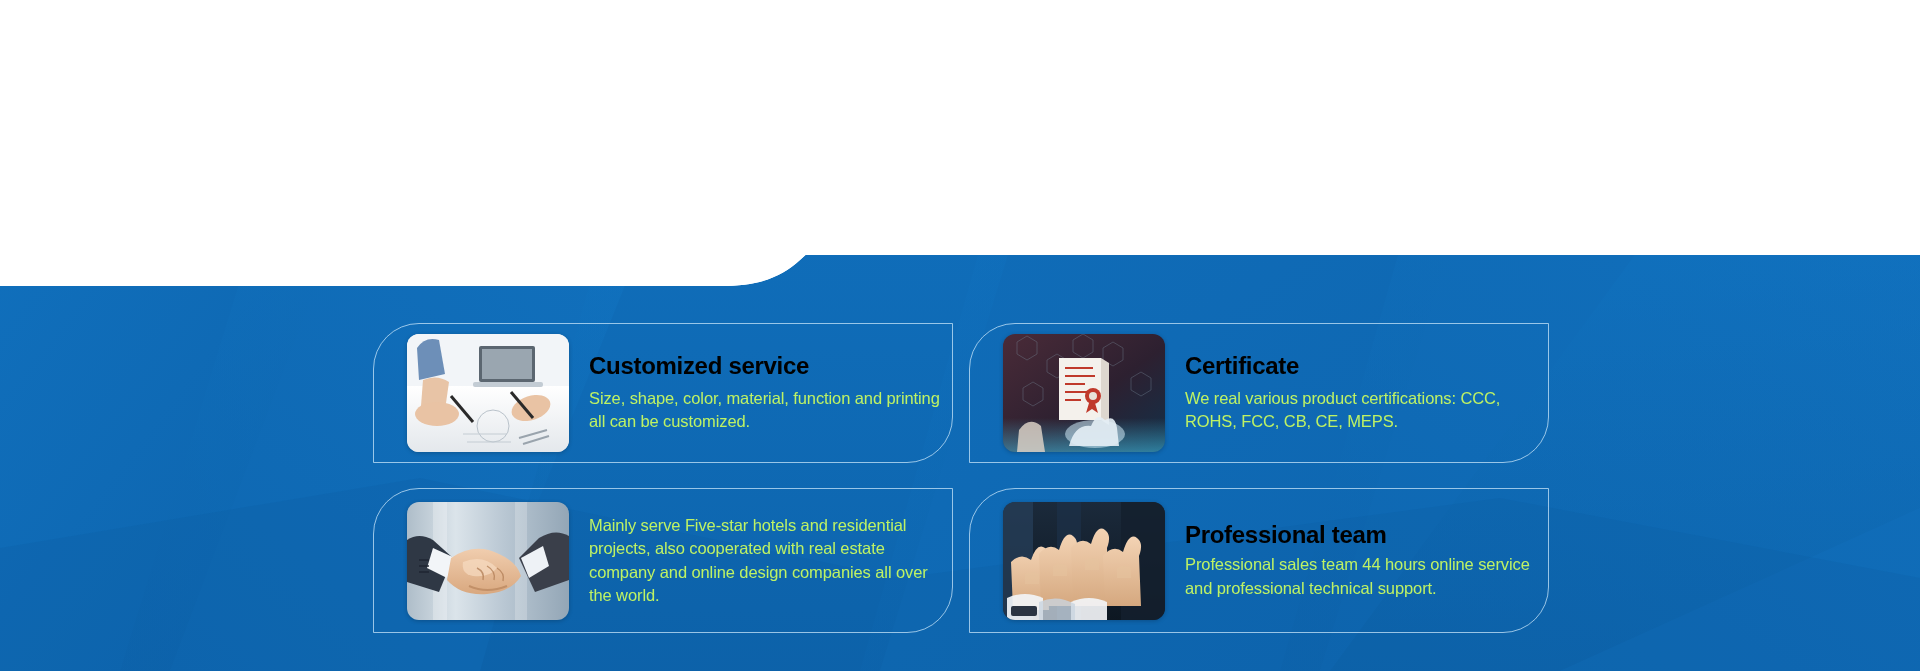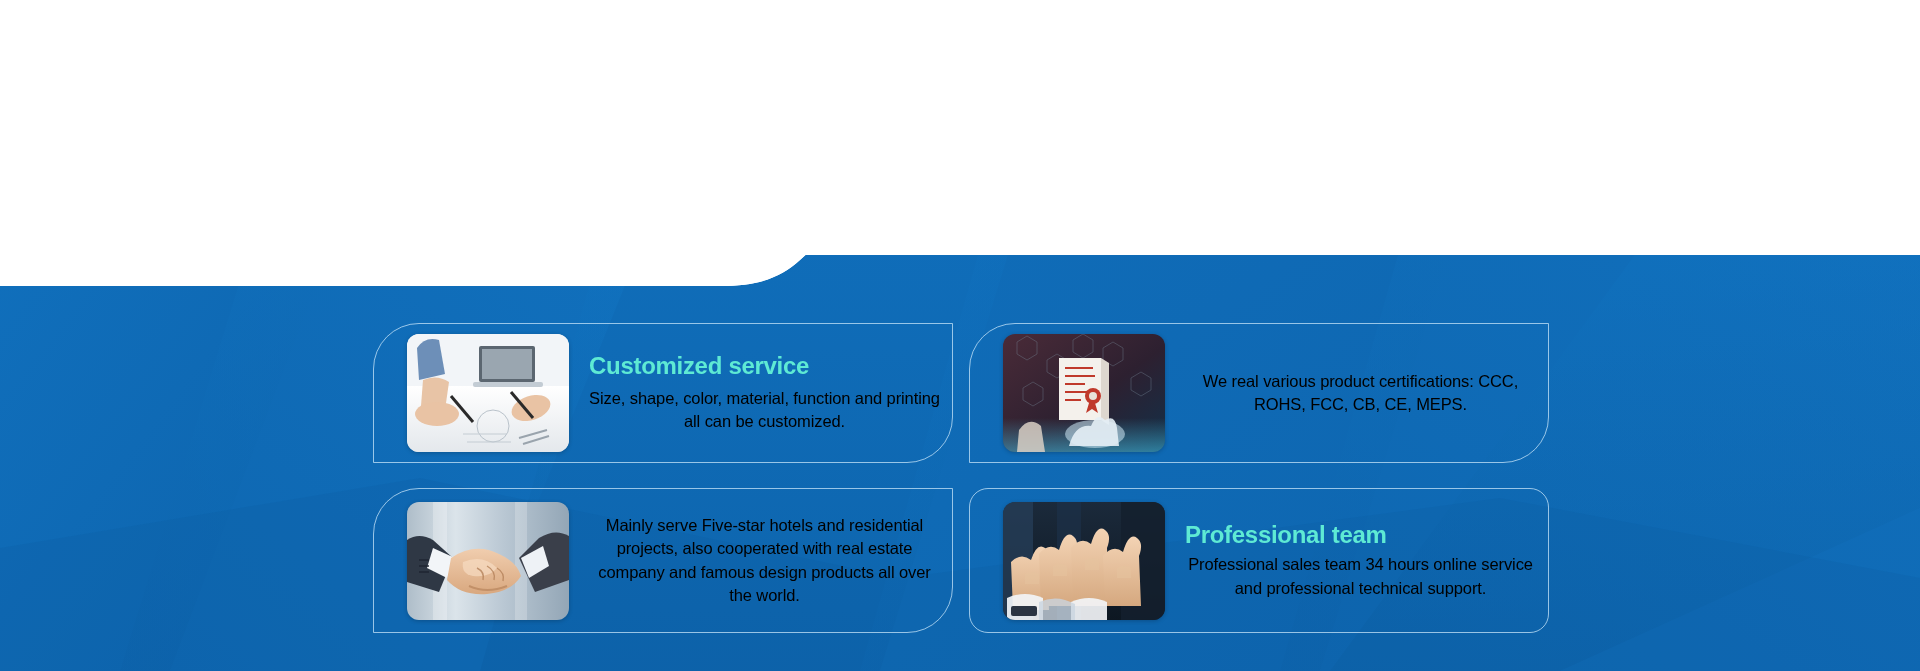--- a/index.html
+++ b/index.html
@@ -130,43 +130,42 @@
   }
   .card {
     position:absolute;
     border:1px solid rgba(200,230,250,0.75);
     border-radius:46px 0 46px 0;
     display:flex; align-items:center;
   }
   .card.c1 { left:373px; top:75px;  width:580px; height:140px; }
   .card.c2 { left:969px; top:75px;  width:580px; height:140px; }
   .card.c3 { left:373px; top:240px; width:580px; height:145px; }
-  .card.c4 { left:969px; top:240px; width:580px; height:145px;border-radius:19px; }
+  .card.c4 { left:969px; top:240px; width:580px; height:145px; }
 
   .thumb {
     width:162px; height:118px;
     border-radius:12px;
     margin-left:33px;
     flex:0 0 auto;
     overflow:hidden;
     position:relative;
     box-shadow:0 1px 4px rgba(0,0,0,0.22);
   }
   .thumb svg { display:block; width:100%; height:100%; }
 
   .card-text { margin-left:20px; padding-right:12px; }
   .card-title {
-    font-size:24px; font-weight:bold; color:#5eead4;
+    font-size:24px; font-weight:bold; color:#000000;
     letter-spacing:-0.3px; line-height:1.15;
     margin-bottom:7px;
   }
   .card-desc {
-    font-size:16.5px; color:#000000; line-height:1.42;
+    font-size:16.5px; color:#bef264; line-height:1.42;
     letter-spacing:-0.1px;
-    text-align:center;
   }
   .card.c3 .card-title, .card.c4 .card-title { margin-bottom:5px; }
 </style>
 </head>
 <body>
 
 <div class="page">
 
   <div class="blue-section">
     <svg class="facets" viewBox="0 0 1920 423" preserveAspectRatio="none">
@@ -267,20 +266,21 @@
             </g>
             <circle cx="90" cy="62" r="8" fill="#c0392b"></circle>
             <circle cx="90" cy="62" r="4" fill="#e8e2d8"></circle>
             <path d="M86 69 l-3 10 6 -4 6 4 -3 -10 z" fill="#c0392b"></path>
             <ellipse cx="92" cy="100" rx="30" ry="14" fill="#cfe9f5" opacity="0.55"></ellipse>
             <path d="M66 112 q6 -22 22 -20 q6 -14 14 -6 q10 -6 12 8 l2 18 z" fill="#e4eef5" opacity="0.9"></path>
             <path d="M16 96 q10 -14 22 -4 l4 26 -28 0 z" fill="#d9cfc4" opacity="0.85"></path>
           </svg>
         </div>
         <div class="card-text">
+          <div class="card-title">Certificate</div>
           <div class="card-desc">We real various product certifications: CCC, ROHS, FCC, CB, CE, MEPS.</div>
         </div>
       </div>
 
       <div class="card c3">
         <div class="thumb">
           <svg viewBox="0 0 162 118" preserveAspectRatio="none">
             <defs>
               <linearGradient id="t3bg" x1="0" y1="0" x2="1" y2="0">
                 <stop offset="0%" stop-color="#aebdc9"></stop>
@@ -309,21 +309,21 @@
                 <path d="M90 66 q8 5 6 13"></path>
             </g>
             <g stroke="#1d2430" stroke-width="2" opacity="0.7">
               <path d="M12 58 h10"></path>
                 <path d="M12 64 h10"></path>
                 <path d="M12 70 h10"></path>
             </g>
           </svg>
         </div>
         <div class="card-text">
-          <div class="card-desc">Mainly serve Five-star hotels and residential projects, also cooperated with real estate company and famous design products all over the world.</div>
+          <div class="card-desc">Mainly serve Five-star hotels and residential projects, also cooperated with real estate company and online design companies all over the world.</div>
         </div>
       </div>
 
       <div class="card c4">
         <div class="thumb">
           <svg viewBox="0 0 162 118" preserveAspectRatio="none">
             <defs>
               <linearGradient id="t4bg" x1="0" y1="0" x2="0" y2="1">
                 <stop offset="0%" stop-color="#1b2a3b"></stop>
                   <stop offset="100%" stop-color="#0d1722"></stop>
@@ -352,21 +352,21 @@
             <g fill="#f2f5f8" opacity="0.92">
               <path d="M4 96 q18 -8 36 0 l0 22 -36 0 z"></path>
               <path d="M68 100 q18 -8 36 0 l0 18 -36 0 z"></path>
             </g>
             <path d="M36 100 q18 -8 36 2 l0 16 -36 0 z" fill="#c9d5e0" opacity="0.8"></path>
             <rect x="8" y="104" width="26" height="10" rx="2" fill="#2b3442"></rect>
           </svg>
         </div>
         <div class="card-text">
           <div class="card-title">Professional team</div>
-          <div class="card-desc">Professional sales team 34 hours online service and professional technical support.</div>
+          <div class="card-desc">Professional sales team 44 hours online service and professional technical support.</div>
         </div>
       </div>
 
     </div>
   </div>
 
   <div class="top-section"></div>
 
   <svg class="curve" viewBox="0 0 1920 85" preserveAspectRatio="none">
     <path d="M0 0 H1920 V16 H860 C 830 16, 815 28, 800 42 C 782 58, 762 68, 720 68 L0 68 Z" fill="#ffffff"></path>

